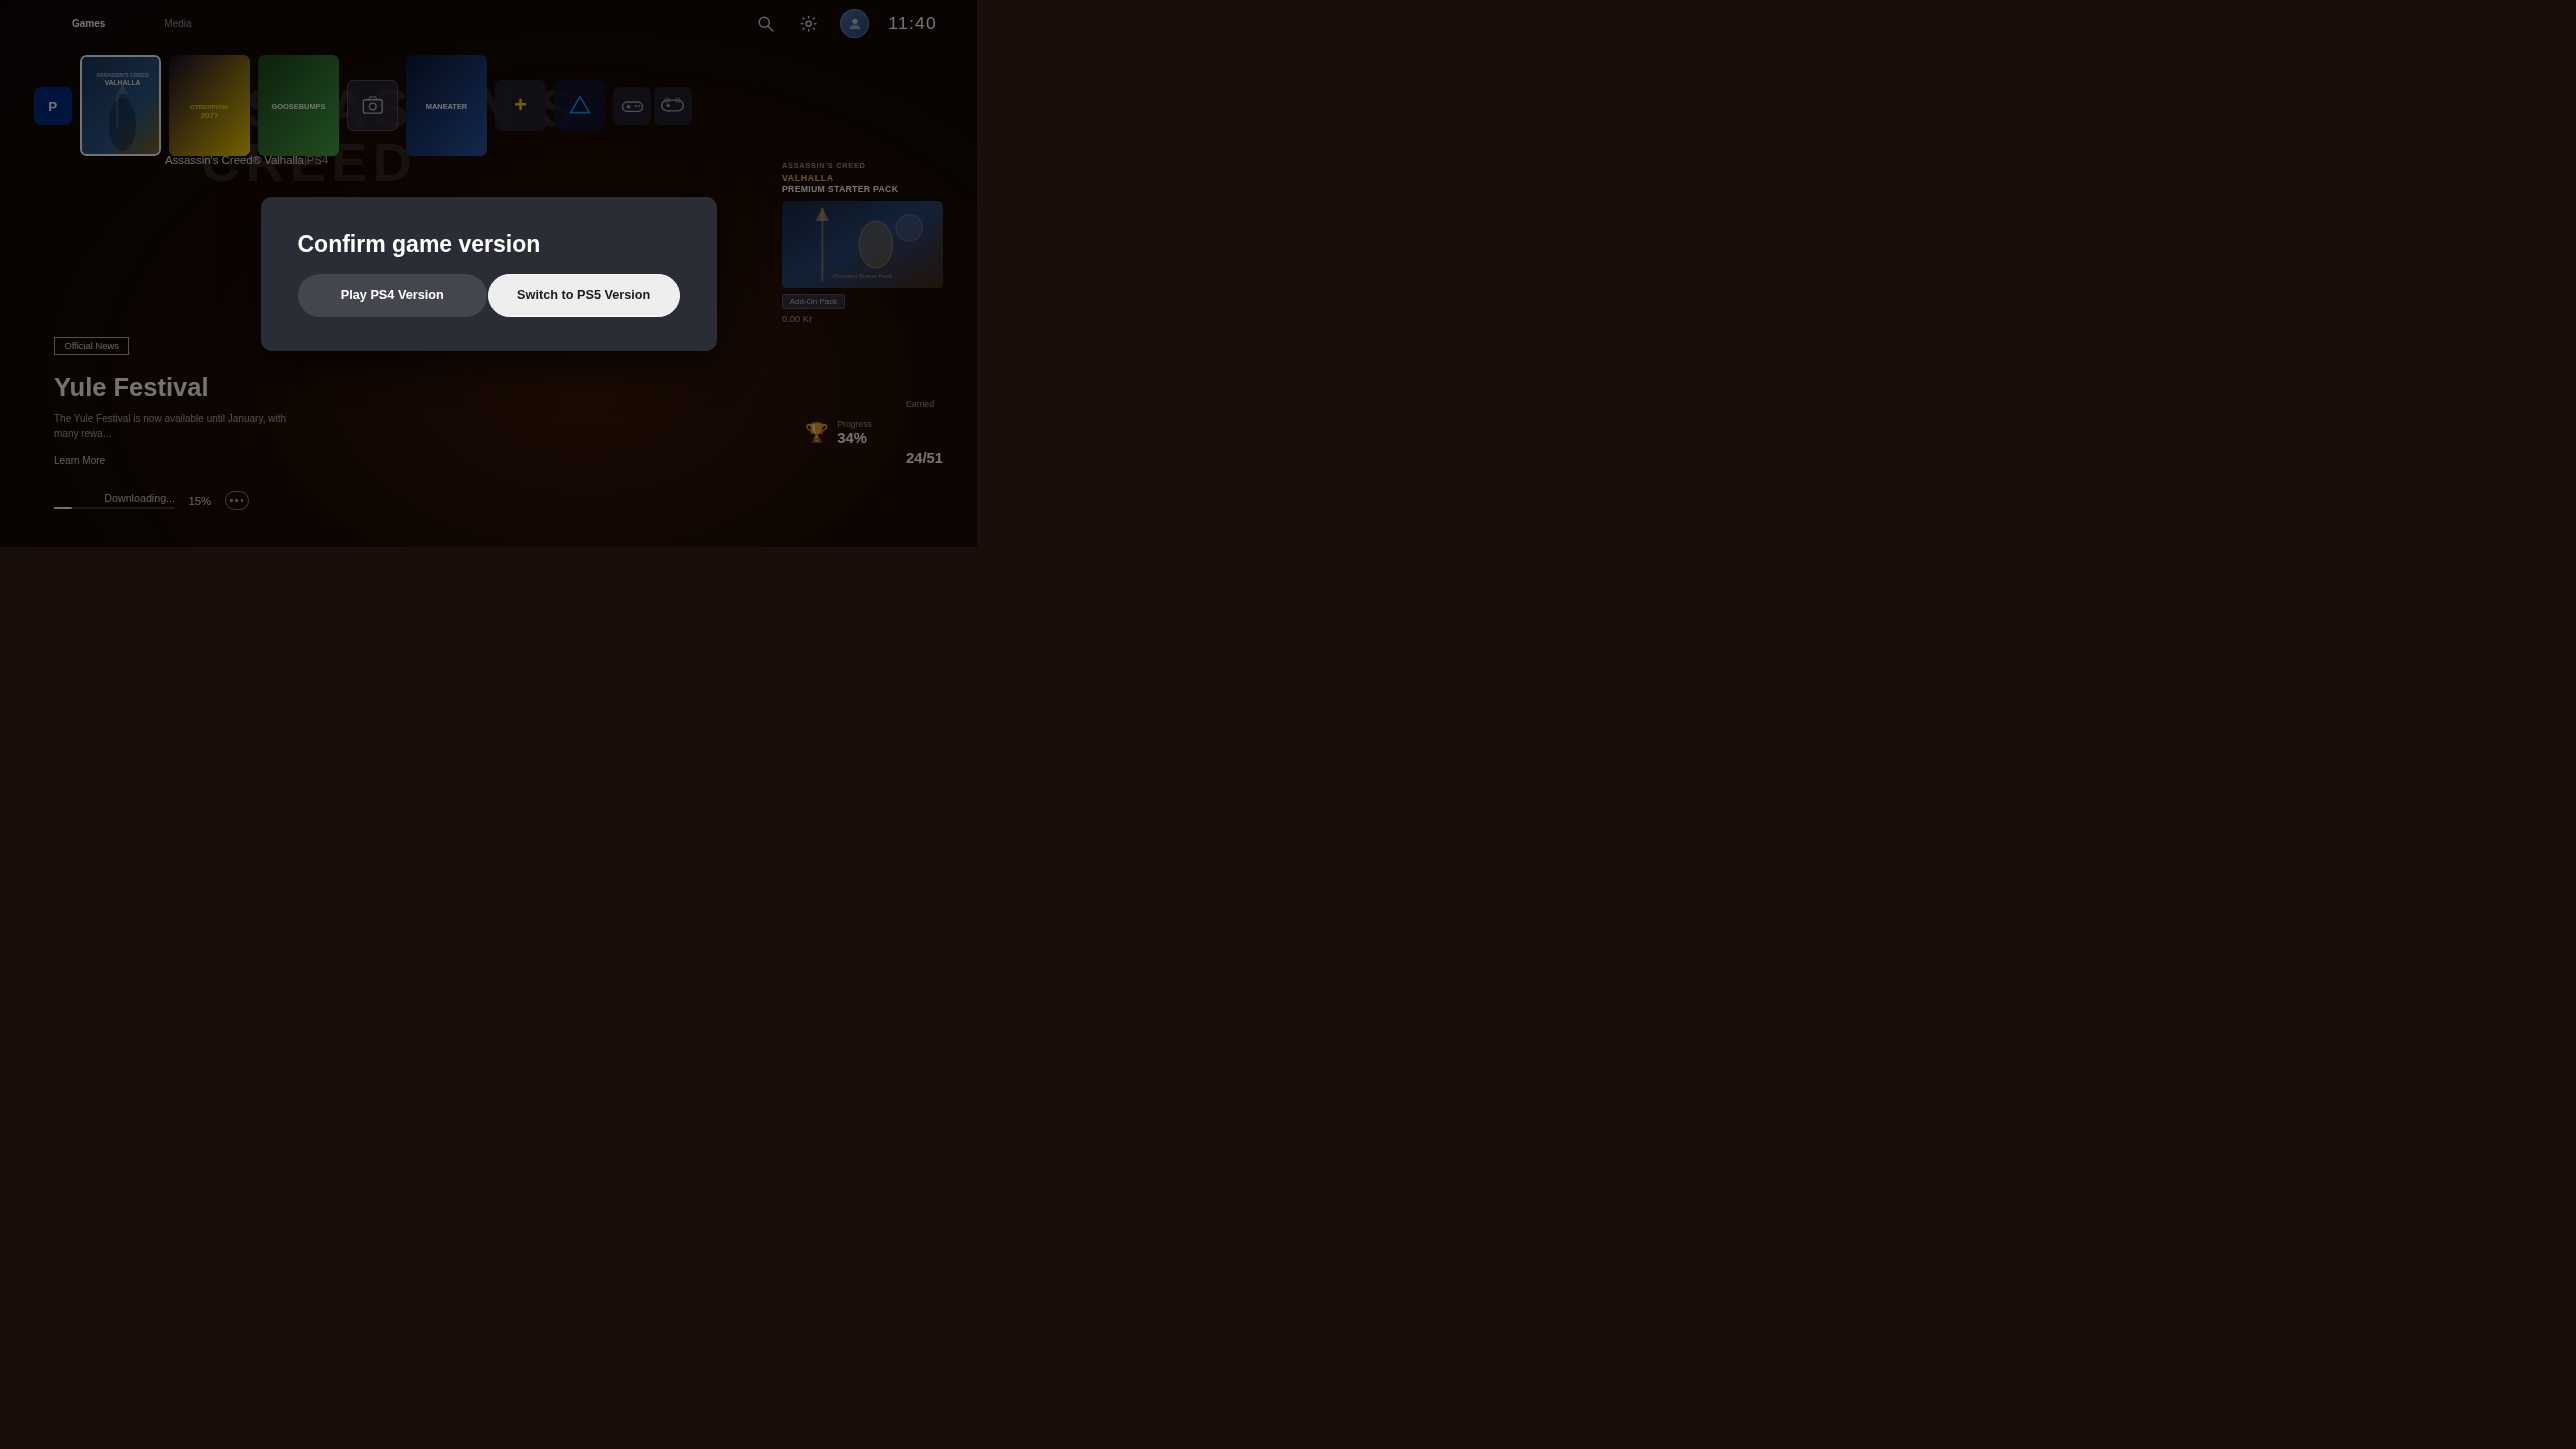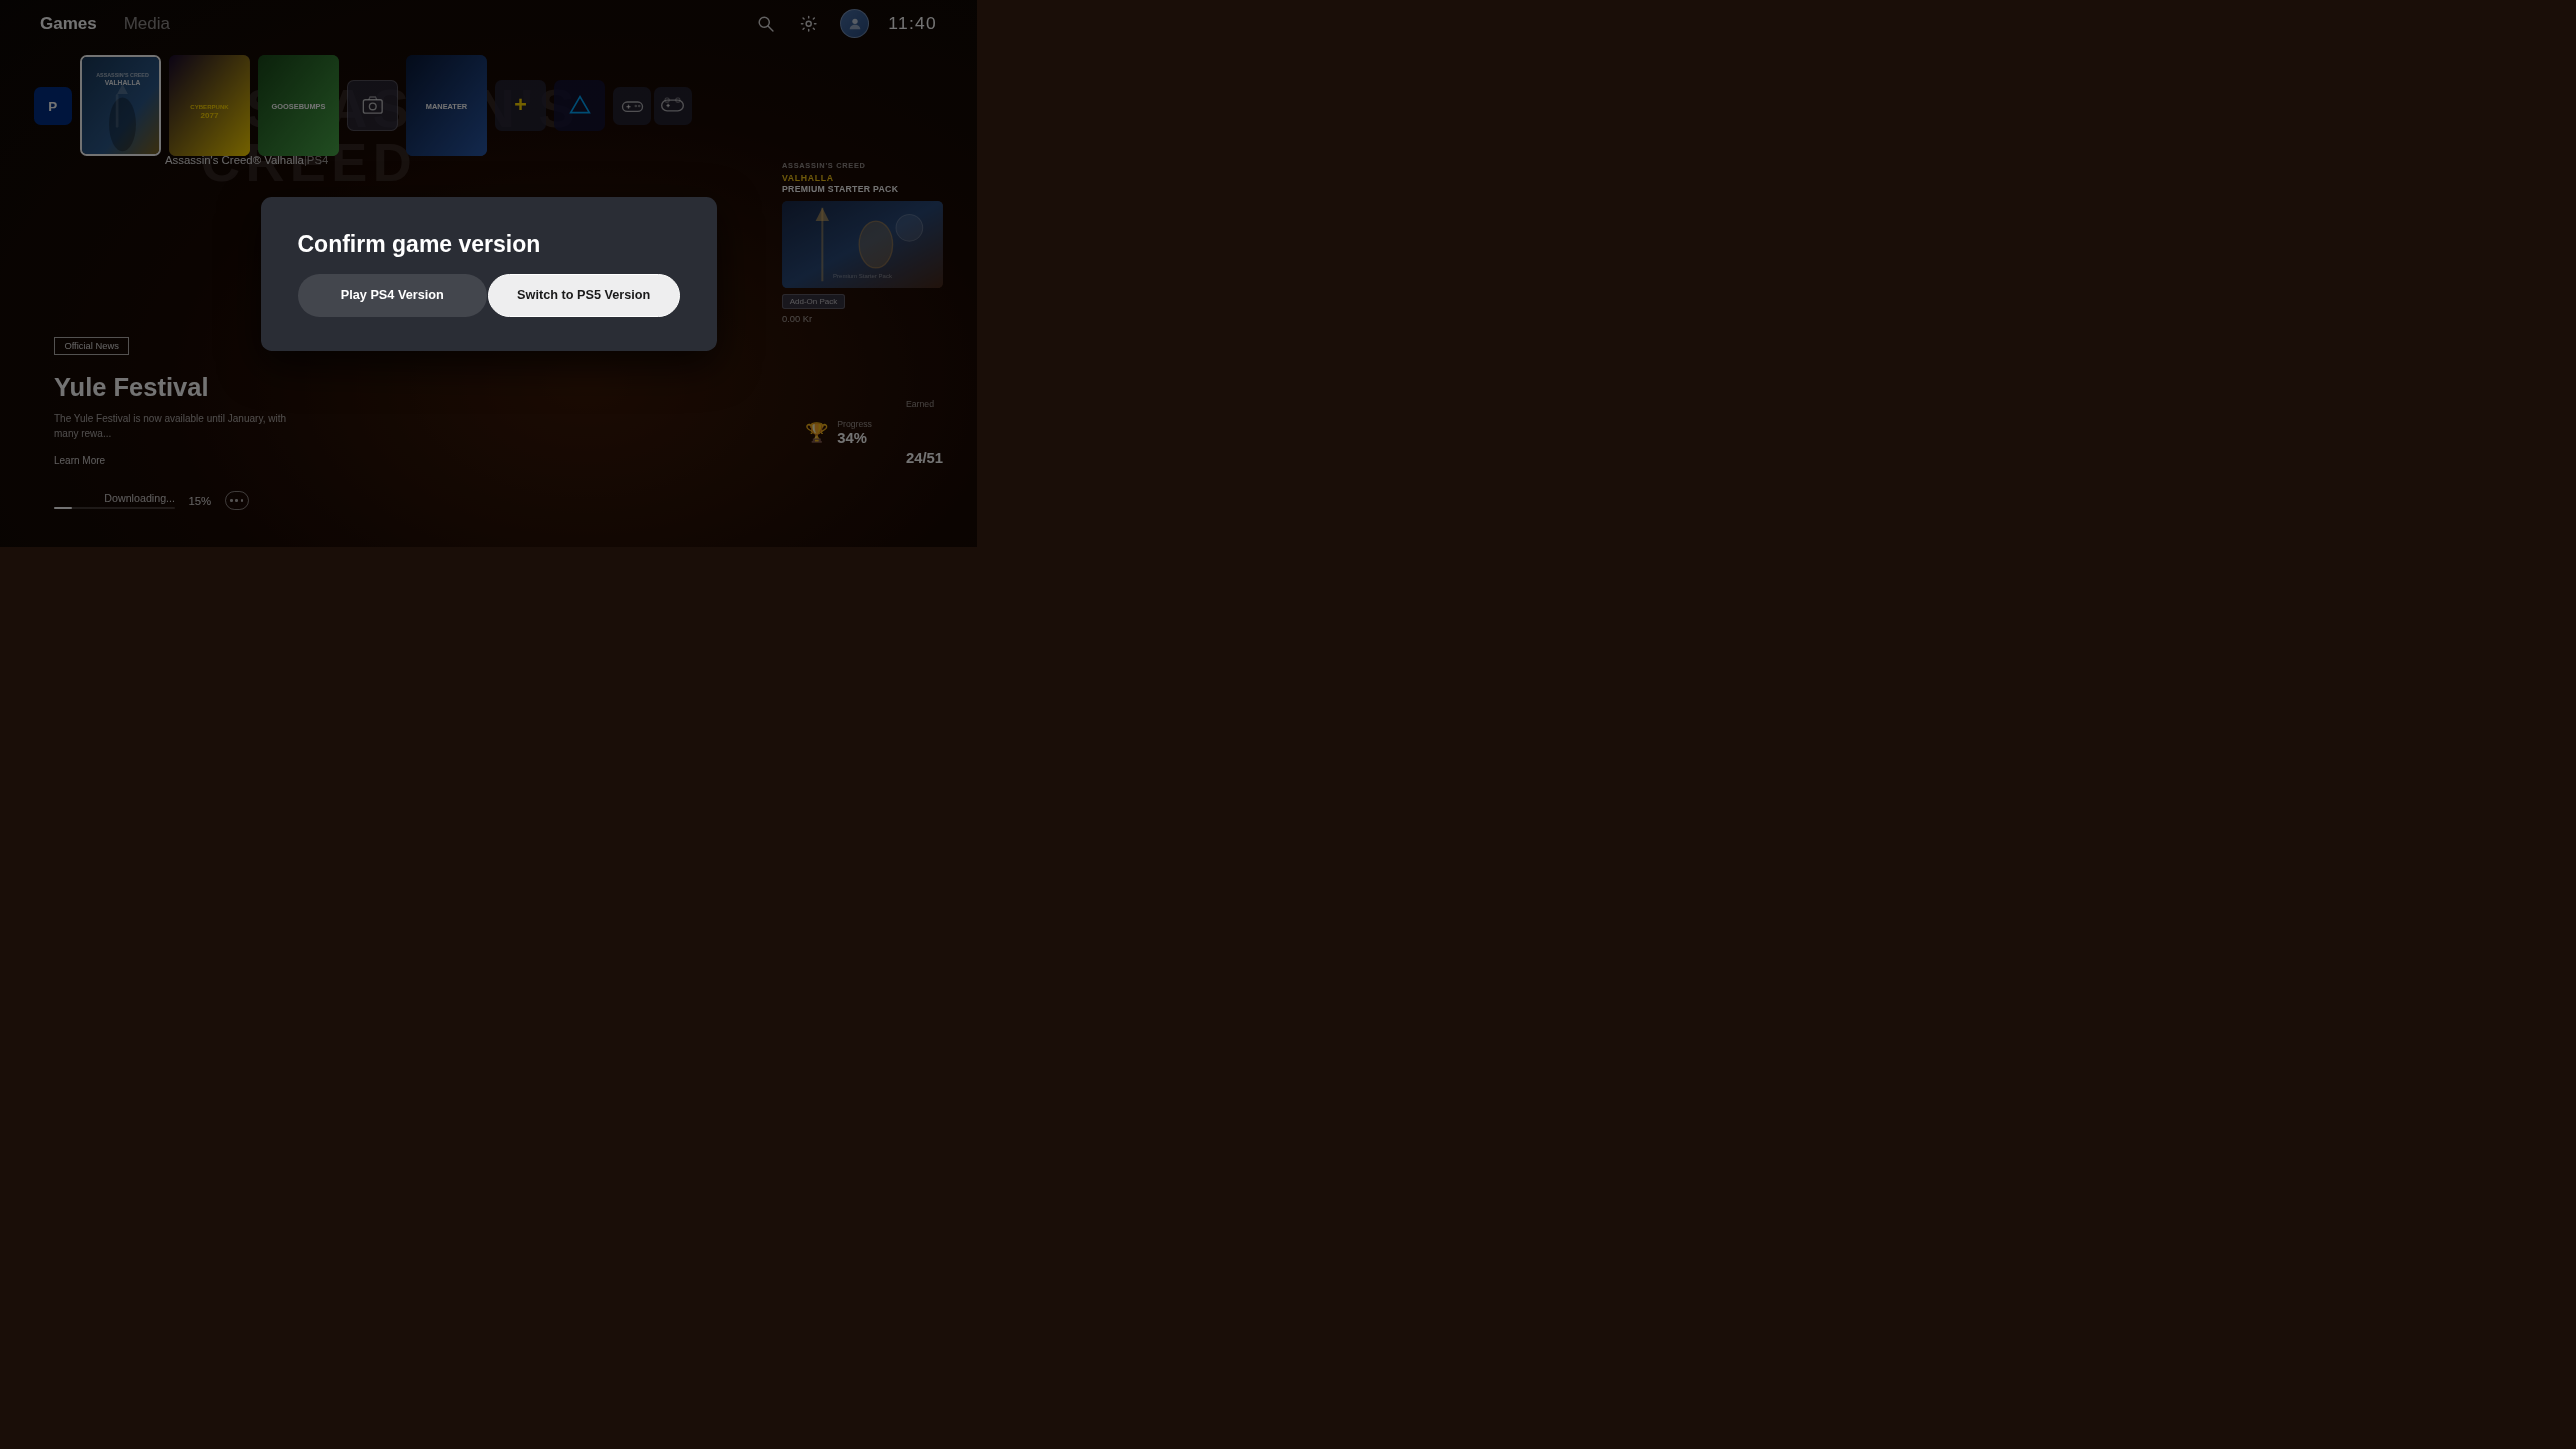--- a/index.html
+++ b/index.html
@@ -38,24 +38,25 @@
       right: 0;
       height: 47px;
       display: flex;
       align-items: center;
       padding: 0 40px;
       z-index: 5;
       gap: 27px;
     }
 
     .nav-item {
-      font-size: 17px;
+      font-size: 10px;
       font-weight: 600;
       color: rgba(255,255,255,0.9);
       cursor: pointer;
+      margin-left: 32px;
     }
 
     .nav-item.active {
       color: white;
     }
 
     .nav-item.inactive {
       color: rgba(255,255,255,0.55);
       font-weight: 400;
     }

